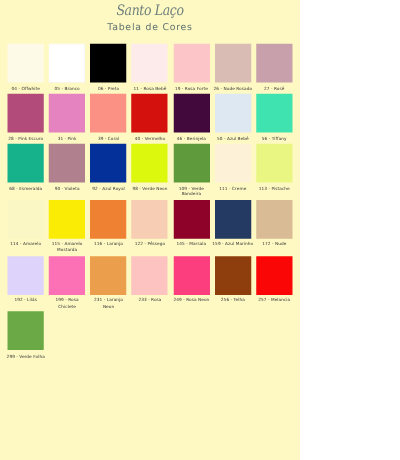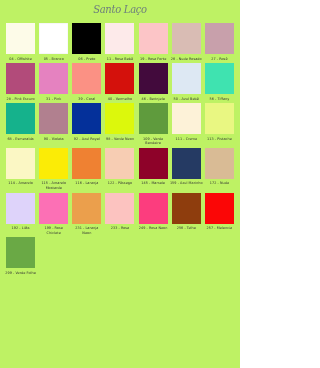--- a/index.html
+++ b/index.html
@@ -11,21 +11,21 @@
     height: 368px;
     background: #ffffff;
     font-family: "Liberation Sans", sans-serif;
     overflow: hidden;
   }
   .sheet {
     width: 240px;
     height: 368px;
     position: relative;
     box-sizing: border-box;
-    background: #bef264;
+    background: #fef9c3;
   }
   .header {
     padding-top: 3px;
     text-align: center;
   }
   .brand {
     font-family: "DejaVu Serif", serif;
     font-style: italic;
     font-size: 10px;
     line-height: 11px;
@@ -77,20 +77,21 @@
     word-wrap: break-word;
   }
 </style>
 </head>
 <body>
 
 <div class="sheet">
 
   <div class="header">
     <div class="brand">Santo Laço</div>
+    <div class="subtitle">Tabela de Cores</div>
   </div>
 
   <div class="grid" id="grid">
       <div class="row">
         <div class="cell">
           <div class="swatch" style="background: rgb(253, 251, 232);"></div>
           <div class="label">04 - Offwhite</div>
         </div>
         <div class="cell">
           <div class="swatch" style="background: rgb(255, 255, 255); box-shadow: rgb(240, 240, 240) 0px 0px 0px 0.4px inset;"></div>

